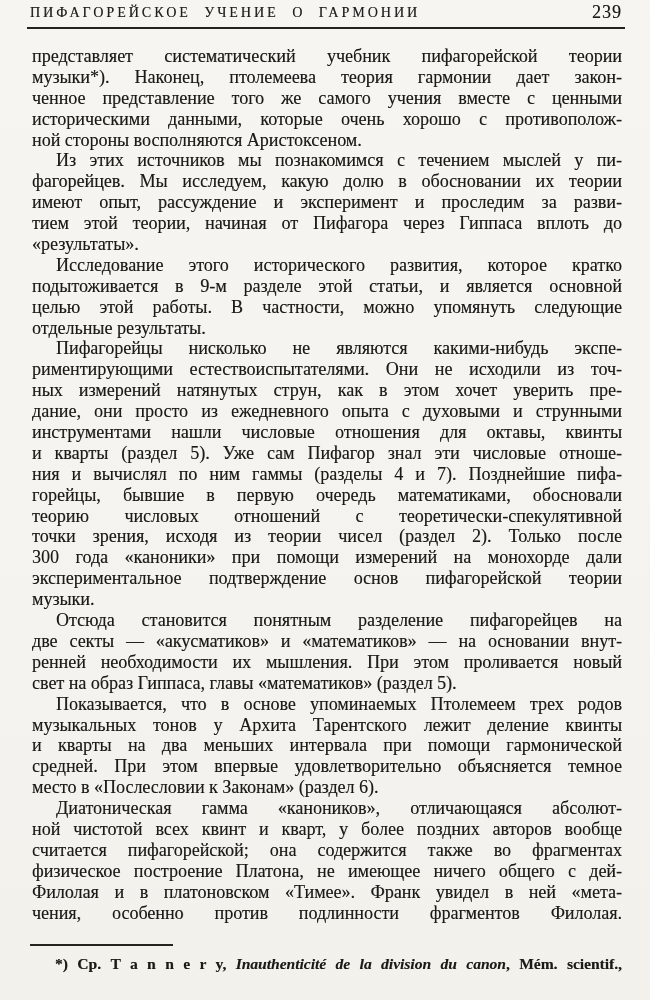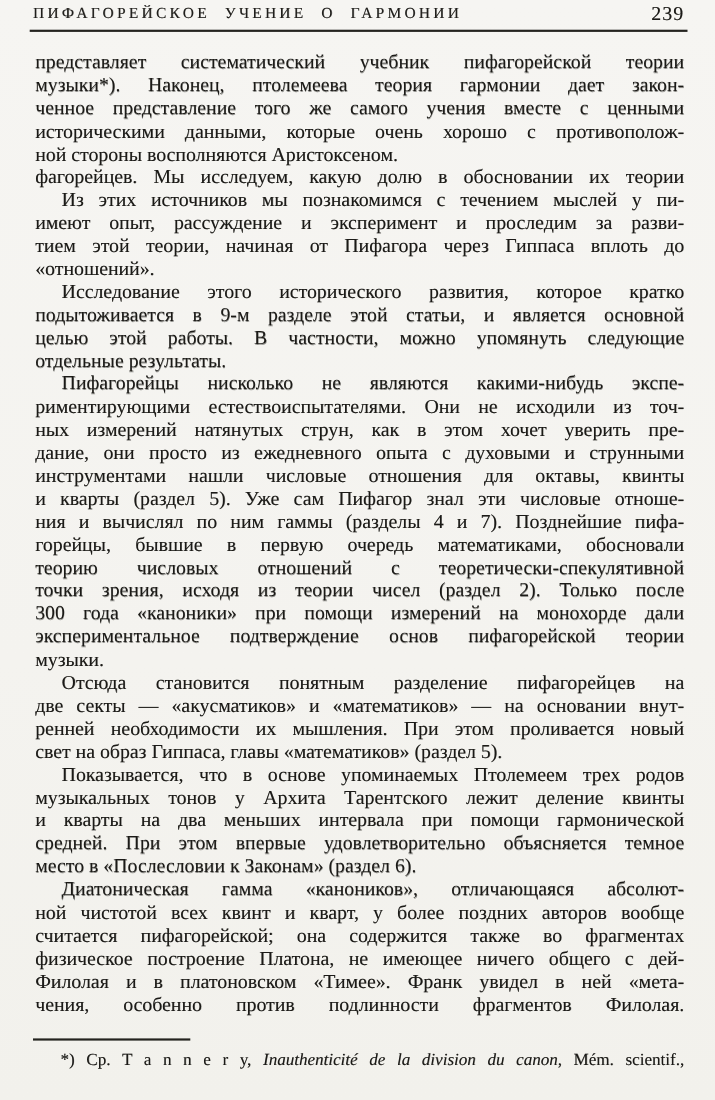--- a/index.html
+++ b/index.html
@@ -46,20 +46,21 @@
   .line.ind { text-indent: 24px; }
   
   .fn-rule {
     position: absolute; top: 944px; left: 30px; width: 143px; height: 2px;
     background: #24231f;
   }
   .footnote {
     position: absolute; top: 954px; left: 32px; width: 590px;
     font-size: 15.5px;
     text-shadow: 0.3px 0.3px 0 rgba(25,24,20,0.45);
+    font-weight: bold;
   }
   .fline { height: 20px; line-height: 20px; }
   .fline.j { text-align: justify; text-align-last: justify; }
   .fline.ind { text-indent: 23px; }
   .fline.hang { margin-left: -26px; }
   .it { font-style: italic; }
 </style>
 </head>
 <body>
 
@@ -74,25 +75,25 @@
 
   <div class="body-text" id="content">
       <div class="para">
         <div class="line j">представляет систематический учебник пифагорейской теории</div>
         <div class="line j">музыки*). Наконец, птолемеева теория гармонии дает закон-</div>
         <div class="line j">ченное представление того же самого учения вместе с ценными</div>
         <div class="line j">историческими данными, которые очень хорошо с противополож-</div>
         <div class="line">ной стороны восполняются Аристоксеном.</div>
       </div>
       <div class="para">
+        <div class="line ind j">Из этих источников мы познакомимся с течением мыслей у пи-</div>
         <div class="line j">фагорейцев. Мы исследуем, какую долю в обосновании их теории</div>
-        <div class="line ind j">Из этих источников мы познакомимся с течением мыслей у пи-</div>
         <div class="line j">имеют опыт, рассуждение и эксперимент и проследим за разви-</div>
         <div class="line j">тием этой теории, начиная от Пифагора через Гиппаса вплоть до</div>
-        <div class="line">«отношений».</div>
+        <div class="line">«результаты».</div>
       </div>
       <div class="para">
         <div class="line ind j">Исследование этого исторического развития, которое кратко</div>
         <div class="line j">подытоживается в 9-м разделе этой статьи, и является основной</div>
         <div class="line j">целью этой работы. В частности, можно упомянуть следующие</div>
         <div class="line">отдельные результаты.</div>
       </div>
       <div class="para">
         <div class="line ind j">Пифагорейцы нисколько не являются какими-нибудь экспе-</div>
         <div class="line j">риментирующими естествоиспытателями. Они не исходили из точ-</div>

